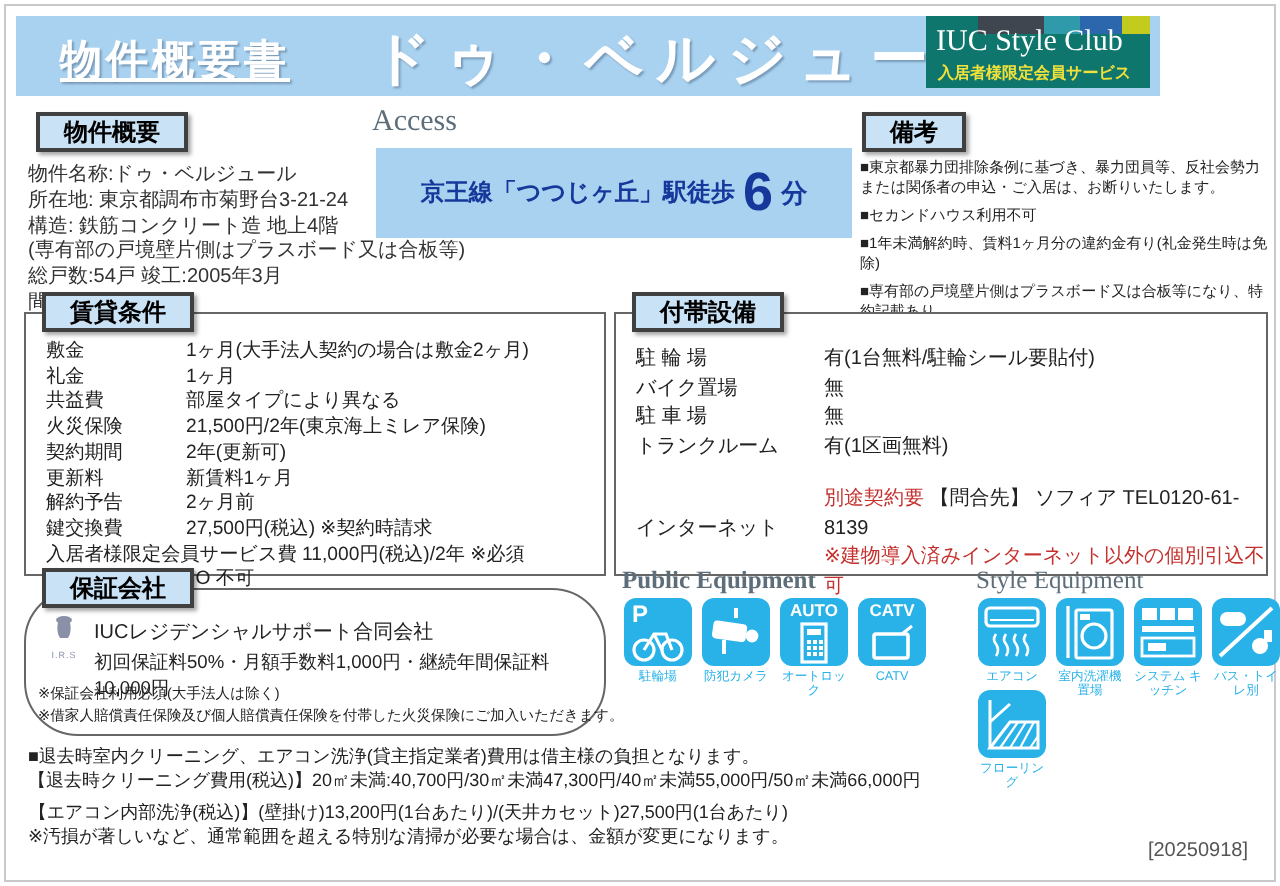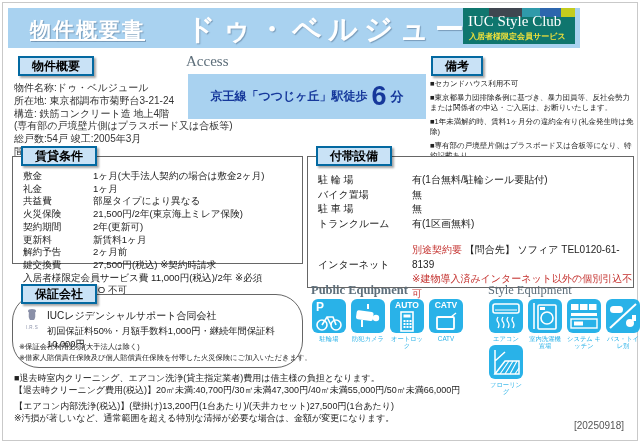--- a/index.html
+++ b/index.html
@@ -17,42 +17,42 @@
   .logo { position:absolute; right:5px; top:0; width:112px; height:36px; background:#0f766e; overflow:hidden; }
   .logo-strip { position:absolute; top:0; left:26px; right:0; height:9px; display:flex; }
   .logo-strip .s1 { background:#3f4650; flex:2.2; }
   .logo-strip .s2 { background:#2f9aaa; flex:1.2; }
   .logo-strip .s3 { background:#2c66ad; flex:1.4; }
   .logo-strip .s4 { background:#c3cc1e; flex:.9; }
   .logo-line1 { position:absolute; top:5px; left:5px; font-size:15px; color:#fff; white-space:nowrap; }
   .logo-line2 { position:absolute; bottom:2px; left:6px; font-size:8px; color:#f0e13a; font-weight:bold; white-space:nowrap; }
 
   
-  .tab { position:absolute; background:#c9e2f6; border:2px solid #0369a1; font-weight:bold; font-size:12px;
+  .tab { position:absolute; background:#c9e2f6; border:2px solid #404040; font-weight:bold; font-size:12px;
          padding:0 12px; line-height:16px; color:#000; box-shadow:1.5px 1.5px 2px rgba(0,0,0,.35); white-space:nowrap; z-index:3; }
 
   
   .overview-lines { position:absolute; left:14px; top:82px; width:292px; font-size:10px; line-height:12.8px; color:#333; }
 
   
   .access-heading { position:absolute; left:186px; top:53px; font-size:15px; color:#5d6e7a; }
   .access-box { position:absolute; left:188px; top:74px; width:238px; height:45px; background:#a9d2f0;
                 display:flex; align-items:center; justify-content:center; color:#16389b; font-weight:bold; white-space:nowrap; }
   .access-route { font-size:12px; }
   .access-min { font-size:27px; margin:0 4px; line-height:1; }
   .access-unit { font-size:13px; }
 
   
   .remarks-list { position:absolute; left:430px; top:79px; width:205px; font-size:7.5px; line-height:10px; color:#222; }
   .remarks-list .item { margin-bottom:4px; }
 
   
   .box { position:absolute; border:1.5px solid #666; background:#fff; }
   .box .tab { top:-11px; left:8px; }
-  .lease-box { left:12px; top:156px; width:291px; height:108px; }
+  .lease-box { left:12px; top:156px; width:291px; height:132px; }
   .facil-box { left:307px; top:156px; width:327px; height:132px; }
   .guar-box  { left:12px; top:294px; width:291px; height:74px;border-radius:27px; }
 
   .rows { position:absolute; left:10px; top:13px; font-size:9.6px; line-height:12.7px; color:#222; }
   .row { display:flex; }
   .row .lbl { flex:none; }
   .lease-box .lbl { width:70px; }
   .facil-box .rows { top:16px; font-size:10px; line-height:14.5px; }
   .facil-box .lbl { width:94px; }
   .inet { margin-top:12px;align-items:flex-end; }
@@ -119,22 +119,22 @@
 
 <div class="access-heading serif">Access</div>
 <div class="access-box">
   <span class="access-route">京王線「つつじヶ丘」駅徒歩</span>
   <span class="access-min">6</span>
   <span class="access-unit">分</span>
 </div>
 
 <div class="tab" style="left:431px; top:56px;">備考</div>
 <div class="remarks-list">
+  <div class="item">■東京都暴力団排除条例に基づき、暴力団員等、反社会勢力または関係者の申込・ご入居は、お断りいたします。</div>
   <div class="item">■セカンドハウス利用不可</div>
-  <div class="item">■東京都暴力団排除条例に基づき、暴力団員等、反社会勢力または関係者の申込・ご入居は、お断りいたします。</div>
   <div class="item">■1年未満解約時、賃料1ヶ月分の違約金有り(礼金発生時は免除)</div>
   <div class="item">■専有部の戸境壁片側はプラスボード又は合板等になり、特約記載あり</div>
 </div>
 
 <div class="box lease-box">
   <div class="tab">賃貸条件</div>
   <div class="rows">
     <div class="row">
         <span class="lbl">敷金</span>
         <span>1ヶ月(大手法人契約の場合は敷金2ヶ月)</span>

